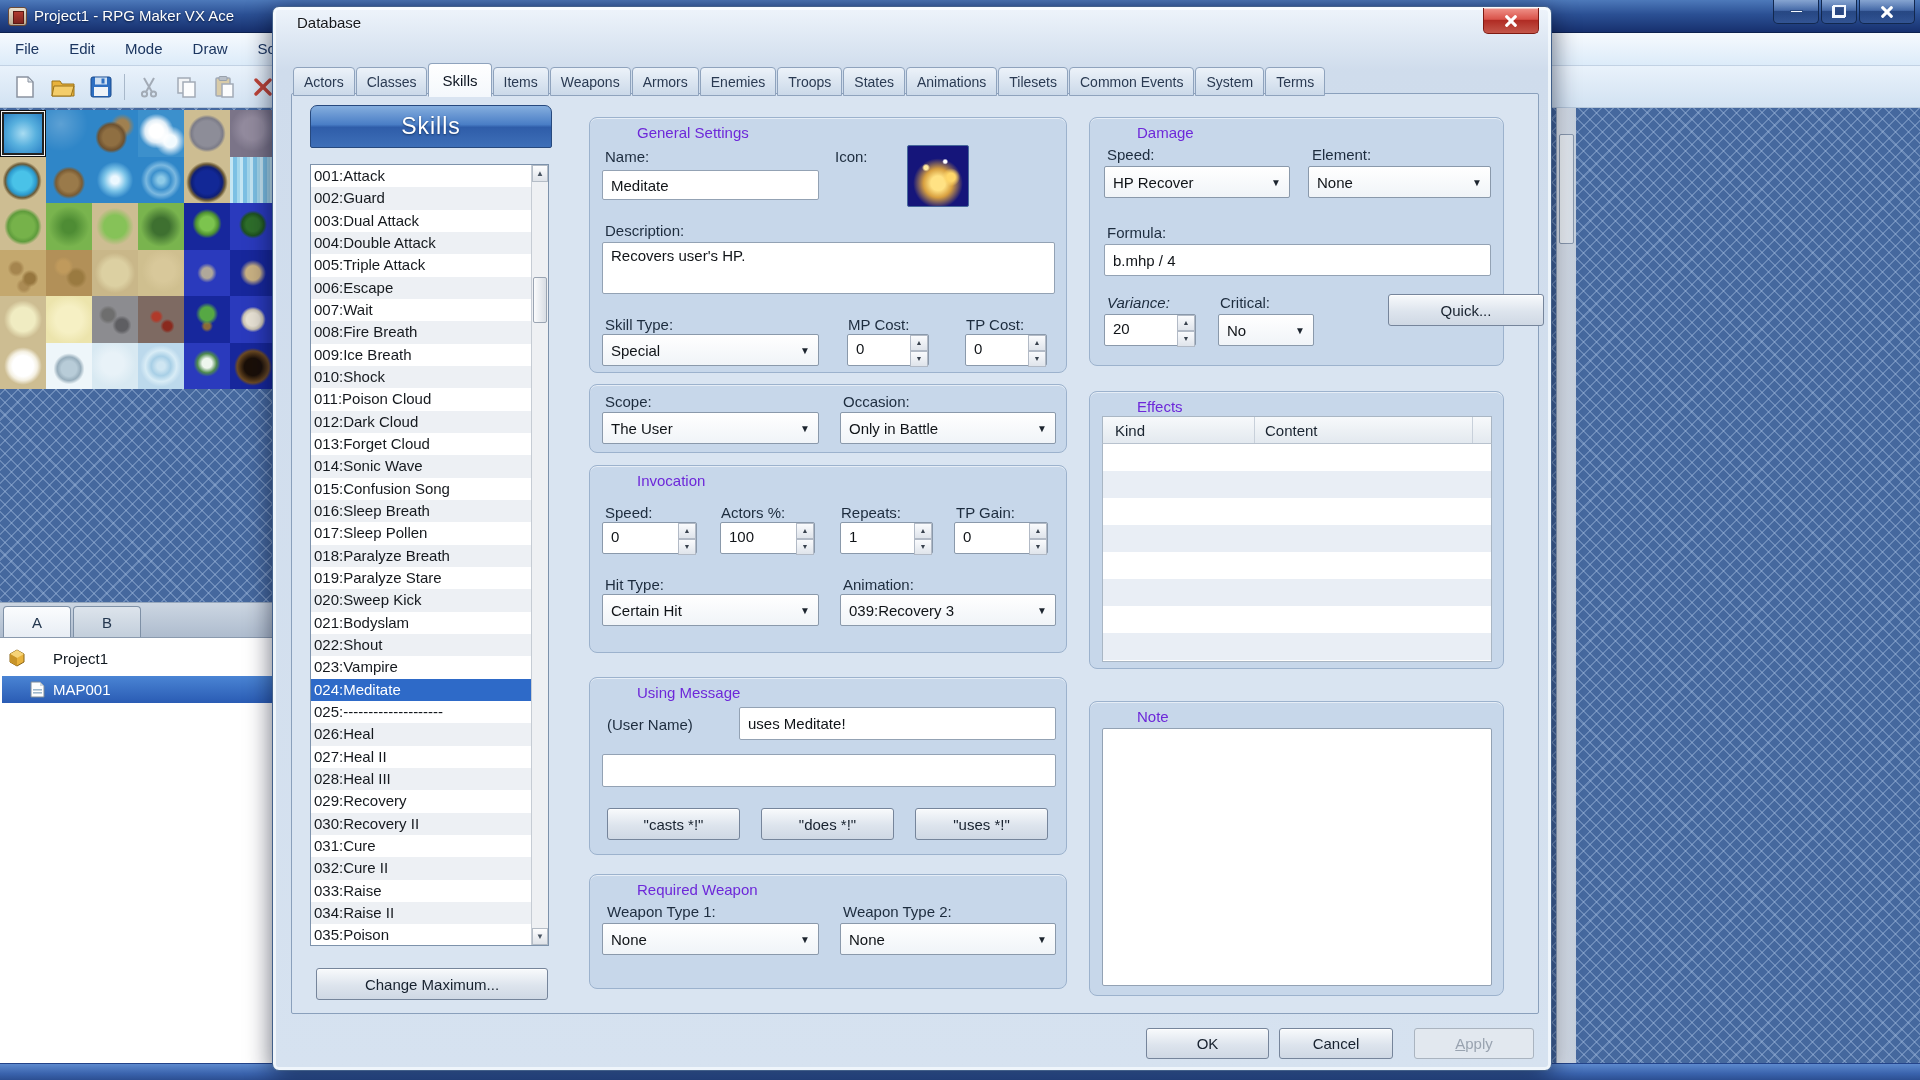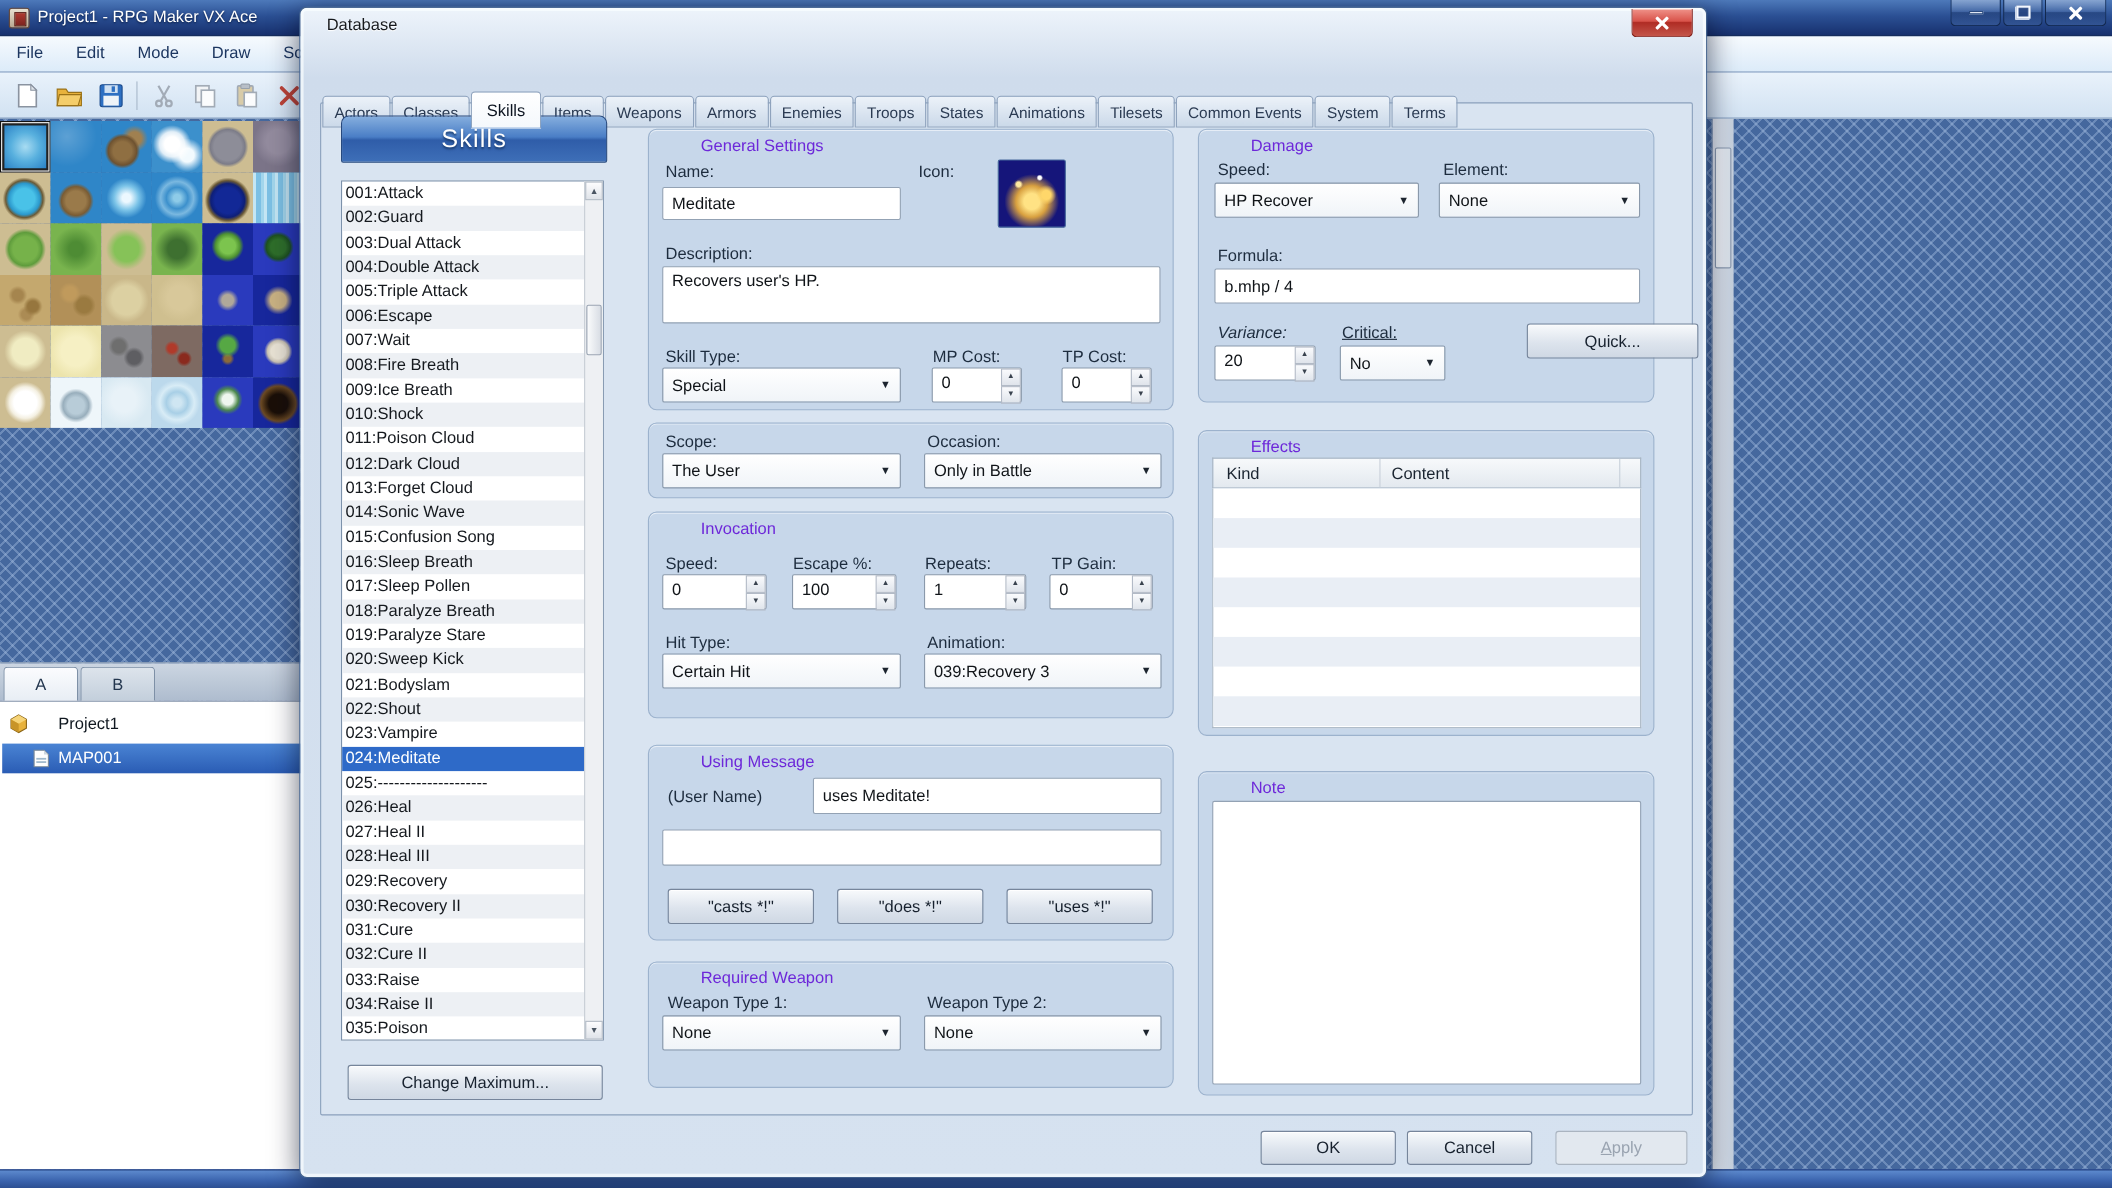--- a/index.html
+++ b/index.html
@@ -91,21 +91,21 @@
     background:linear-gradient(#f0938a,#d9534a 45%, #b02c24 50%, #c4564a);
     border:1px solid #7e1a12; border-top:none; border-radius:0 0 5px 5px;
     display:flex; align-items:center; justify-content:center;
     box-shadow:inset 0 1px 0 rgba(255,255,255,.5); }
 
   #contentpanel { position:absolute; left:18px; top:86px; width:1248px; height:921px;
     border:1px solid #8aa0bc; background:#d9e4f1; border-radius:2px; }
 
   #tabstrip { position:absolute; left:20px; top:56px; height:31px; white-space:nowrap; }
   .dtab { display:inline-block; vertical-align:bottom; padding:6px 10px 5px 10px; font-size:14px; color:#2a3a52;
-    background:linear-gradient(#ecf2f9,#cbd9e9); border:1px solid #8fa3bd; border-radius:4px 4px 0 0; margin-right:1px;margin-top:20px; }
+    background:linear-gradient(#ecf2f9,#cbd9e9); border:1px solid #8fa3bd; border-radius:4px 4px 0 0; margin-right:1px; }
   .dtab.active { background:linear-gradient(#ffffff,#f4f8fc); padding:8px 13px 7px 13px; font-size:15px; color:#0c1420;
     position:relative; z-index:3; border-bottom:1px solid #f4f8fc; margin-bottom:-1px; }
 
   
   #skillheader { position:absolute; left:37px; top:98px; width:242px; height:43px; border-radius:7px 7px 2px 2px;
     background:linear-gradient(#85aede,#4a7ec6 45%, #2f5da9 52%, #3e6fb8);
     border:1px solid #27497e; color:#fff; font-size:23px; text-align:center; padding-top:7px;
     text-shadow:0 1px 2px #1a3a6a; letter-spacing:1px; }
   #listbox { position:absolute; left:37px; top:157px; width:239px; height:782px;
     background:#fff; border:1px solid #7d92ab; }
@@ -417,21 +417,21 @@
   <div class="panel" style="left:316px;top:458px;width:478px;height:188px;">
     <span class="gtitle">Invocation</span>
     <span class="lbl" style="left:15px;top:38px;">Speed:</span>
     <div class="spin" style="left:12px;top:56px;width:95px;height:32px;">
       <span class="v">0</span>
       <span class="sb">
           <span>▲</span>
           <span>▼</span>
         </span>
     </div>
-    <span class="lbl" style="left:131px;top:38px;">Escape %:</span>
+    <span class="lbl" style="left:131px;top:38px;">Actors %:</span>
     <div class="spin" style="left:130px;top:56px;width:95px;height:32px;">
       <span class="v">100</span>
       <span class="sb">
           <span>▲</span>
           <span>▼</span>
         </span>
     </div>
     <span class="lbl" style="left:251px;top:38px;">Repeats:</span>
     <div class="spin" style="left:250px;top:56px;width:93px;height:32px;">
       <span class="v">1</span>
@@ -501,21 +501,21 @@
     <span class="lbl" style="left:17px;top:106px;">Formula:</span>
     <input class="tbox" style="left: 14px; top: 126px; width: 387px; height: 32px;" value="b.mhp / 4">
     <span class="lbl" style="left:17px;top:176px;font-style:italic;">Variance:</span>
     <div class="spin" style="left:14px;top:196px;width:92px;height:32px;">
       <span class="v">20</span>
       <span class="sb">
           <span>▲</span>
           <span>▼</span>
         </span>
     </div>
-    <span class="lbl" style="left:130px;top:176px;text-decoration:underline;">Critical:</span>
+    <span class="lbl" style="left:130px;top:176px;">Critical:</span>
     <div class="selectc" style="left:128px;top:196px;width:96px;height:32px;">
       <span class="val">No</span>
         <span class="arr">▼</span>
     </div>
     <div class="btn" style="left:266px;top:176px;width:156px;height:32px;margin-left:32px;">Quick...</div>
   </div>
 
   <div class="panel" style="left:816px;top:384px;width:415px;height:278px;">
     <span class="gtitle">Effects</span>
     <div id="effhead">

